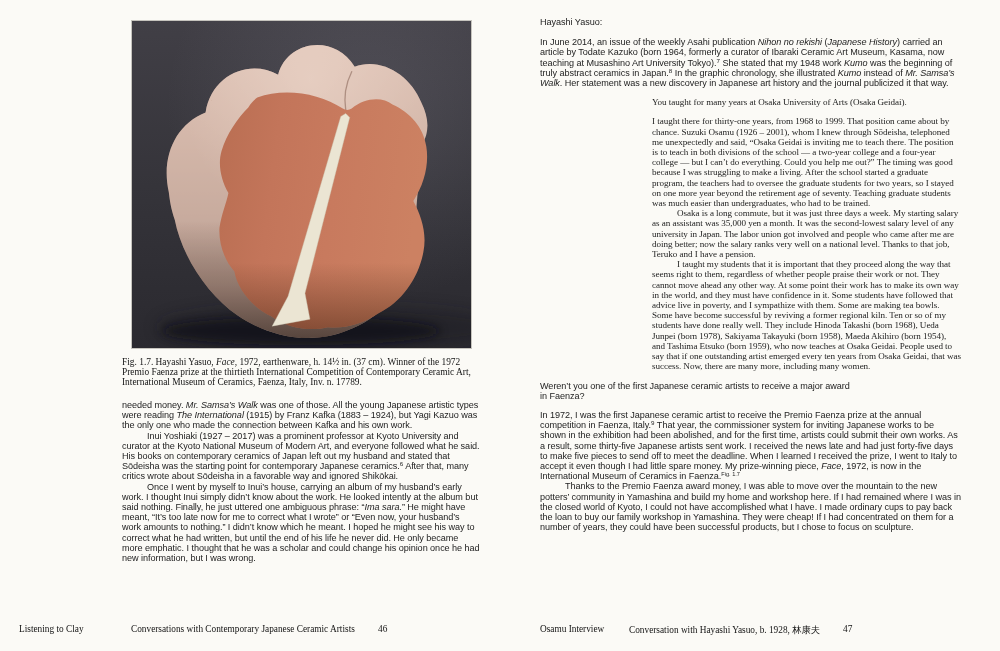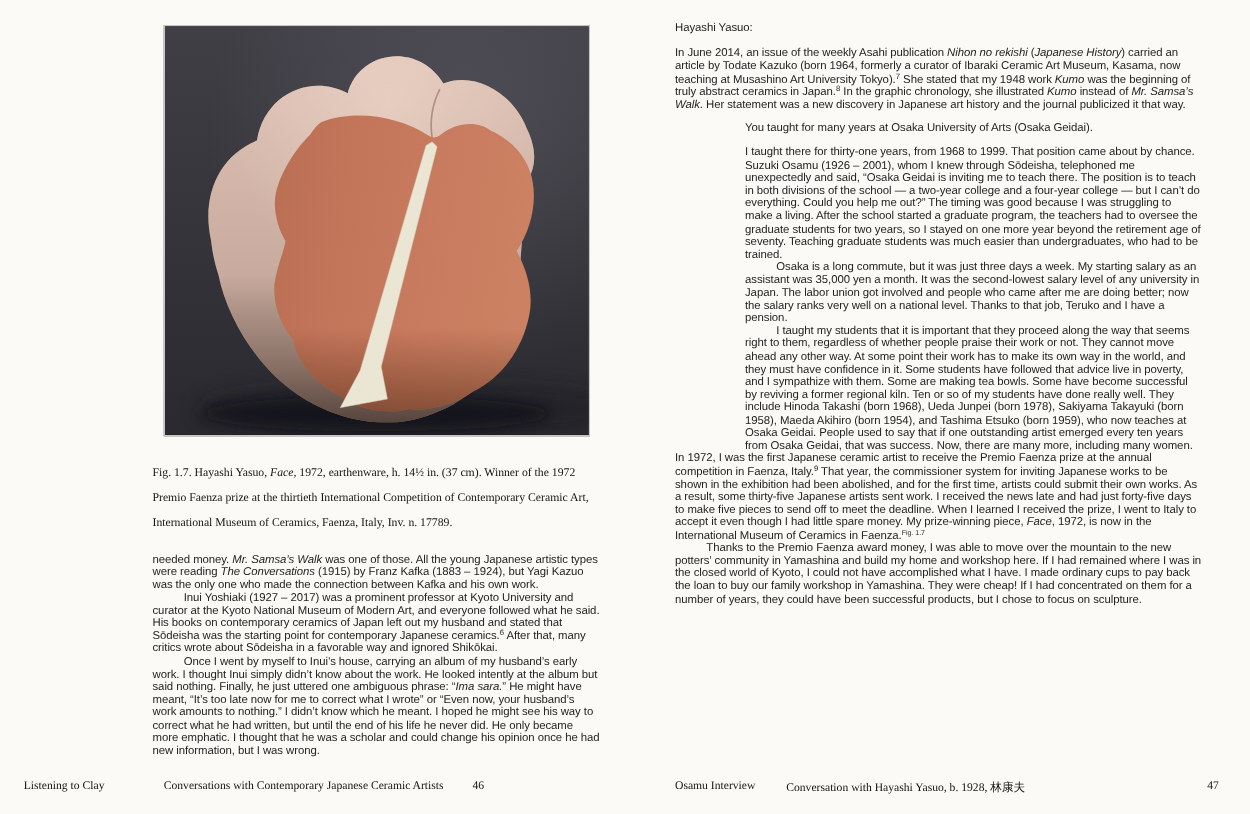--- a/index.html
+++ b/index.html
@@ -17,40 +17,40 @@
   sup.figref{font-size:5.6px;top:-3px;}
 
   
   .left-col{left:122px;top:20px;width:360px;}
   figure{margin:0;}
   .photo{
     margin-left:9px;width:341px;height:329px;box-sizing:border-box;
     border:1px solid #c6c4be;background:#35343a;
   }
   .photo svg{display:block;width:100%;height:100%;}
-  .caption{margin-top:20px;font-size:9.4px;line-height:20px;color:#141414;width:358px;}
+  .caption{margin-top:8px;font-size:9.4px;line-height:10px;color:#141414;width:358px;}
   .left-body{margin-top:13px;width:358px;}
 
   
   .right-col{left:540px;top:17px;width:421px;}
   .speaker{margin-bottom:10px;}
-  .qa-indent{margin-left:56px;}
+  .qa-indent{margin-left:112px;font-family:Liberation Serif, serif;}
   .question{margin-top:9px;margin-bottom:9px;}
 
   
   .foot{
     position:absolute;top:624px;font-family:"Liberation Serif",serif;
     font-size:9.3px;color:#121212;white-space:nowrap;
   }
   #foot-book{left:19px;}
   #foot-section{left:131px;}
   #foot-page-left{left:378px;width:85px;}
   #foot-interview{left:540px;}
   #foot-chapter{left:629px;}
-  #foot-page-right{left:893px;width:82px;text-align:right;}
+  #foot-page-right{left:843px;width:82px;text-align:left;}
 </style>
 </head>
 <body>
 
 <div>
 
   <section class="col left-col">
     <figure>
       <div class="photo" role="img" aria-label="Photograph of an abstract earthenware sculpture: a rounded speckled mauve-pink form behind a flat wavy terracotta face split by a thin white wedge, on a dark gray background">
         <svg viewBox="0 0 341 329" preserveAspectRatio="none">
@@ -122,37 +122,38 @@
           <path d="M 126 77 C 152 67, 188 72, 212 88 C 215 90, 218 90, 221 88 C 234 77, 252 76, 262 84 C 280 92, 293 107, 296 126 C 299 144, 294 164, 283 181 C 291 196, 297 214, 293 233 C 288 259, 271 283, 248 294 C 232 305, 212 310, 197 308 C 178 313, 154 308, 140 297 C 122 289, 106 270, 103 252 C 93 241, 87 224, 88 208 C 90 194, 95 183, 97 173 C 90 161, 86 145, 90 131 C 95 114, 106 98, 117 87 C 120 82, 123 79, 126 77 Z" fill="url(#faceGrad)"></path>
           <path d="M 126 77 C 152 67, 188 72, 212 88 C 215 90, 218 90, 221 88 C 234 77, 252 76, 262 84 C 280 92, 293 107, 296 126 C 299 144, 294 164, 283 181 C 291 196, 297 214, 293 233 C 288 259, 271 283, 248 294 C 232 305, 212 310, 197 308 C 178 313, 154 308, 140 297 C 122 289, 106 270, 103 252 C 93 241, 87 224, 88 208 C 90 194, 95 183, 97 173 C 90 161, 86 145, 90 131 C 95 114, 106 98, 117 87 C 120 82, 123 79, 126 77 Z" fill="url(#faceShade)"></path>
 
           <path d="M 215 93 L 219 97 L 174 274 L 179 300 L 141 307 L 157 277 L 210 96 Z" fill="#ebe5d3" stroke="#cdc6b2" stroke-width="0.4"></path>
         </svg>
       </div>
       <figcaption class="caption serif">Fig. 1.7. Hayashi Yasuo, <i>Face</i>, 1972, earthenware, h. 14½ in. (37 cm). Winner of the 1972 Premio Faenza prize at the thirtieth International Competition of Contemporary Ceramic Art, International Museum of Ceramics, Faenza, Italy, Inv. n. 17789.</figcaption>
     </figure>
 
     <div class="left-body body-copy">
-      <p>needed money. <i>Mr. Samsa’s Walk</i> was one of those. All the young Japanese artistic types were reading <i>The Conversations</i> (1915) by Franz Kafka (1883 – 1924), but Yagi Kazuo was the only one who made the connection between Kafka and his own work.</p>
+      <p>needed money. <i>Mr. Samsa’s Walk</i> was one of those. All the young Japanese artistic types were reading <i>The International</i> (1915) by Franz Kafka (1883 – 1924), but Yagi Kazuo was the only one who made the connection between Kafka and his own work.</p>
       <p class="ind">Inui Yoshiaki (1927 – 2017) was a prominent professor at Kyoto University and curator at the Kyoto National Museum of Modern Art, and everyone followed what he said. His books on contemporary ceramics of Japan left out my husband and stated that Sōdeisha was the starting point for contemporary Japanese ceramics.<sup>6</sup> After that, many critics wrote about Sōdeisha in a favorable way and ignored Shikōkai.</p>
       <p class="ind">Once I went by myself to Inui’s house, carrying an album of my husband’s early work. I thought Inui simply didn’t know about the work. He looked intently at the album but said nothing. Finally, he just uttered one ambiguous phrase: “<i>Ima sara.</i>” He might have meant, “It’s too late now for me to correct what I wrote” or “Even now, your husband’s work amounts to nothing.” I didn’t know which he meant. I hoped he might see his way to correct what he had written, but until the end of his life he never did. He only became more emphatic. I thought that he was a scholar and could change his opinion once he had new information, but I was wrong.</p>
     </div>
   </section>
 
   <section class="col right-col body-copy">
     <p class="speaker">Hayashi Yasuo:</p>
     <p>In June 2014, an issue of the weekly Asahi publication <i>Nihon no rekishi</i> (<i>Japanese History</i>) carried an article by Todate Kazuko (born 1964, formerly a curator of Ibaraki Ceramic Art Museum, Kasama, now teaching at Musashino Art University Tokyo).<sup>7</sup> She stated that my 1948 work <i>Kumo</i> was the beginning of truly abstract ceramics in Japan.<sup>8</sup> In the graphic chronology, she illustrated <i>Kumo</i> instead of <i>Mr. Samsa’s Walk</i>. Her statement was a new discovery in Japanese art history and the journal publicized it that way.</p>
 
     <div class="qa-indent">
       <p class="question">You taught for many years at Osaka University of Arts (Osaka Geidai).</p>
       <p>I taught there for thirty-one years, from 1968 to 1999. That position came about by chance. Suzuki Osamu (1926 – 2001), whom I knew through Sōdeisha, telephoned me unexpectedly and said, “Osaka Geidai is inviting me to teach there. The position is to teach in both divisions of the school — a two-year college and a four-year college — but I can’t do everything. Could you help me out?” The timing was good because I was struggling to make a living. After the school started a graduate program, the teachers had to oversee the graduate students for two years, so I stayed on one more year beyond the retirement age of seventy. Teaching graduate students was much easier than undergraduates, who had to be trained.</p>
       <p class="ind">Osaka is a long commute, but it was just three days a week. My starting salary as an assistant was 35,000 yen a month. It was the second-lowest salary level of any university in Japan. The labor union got involved and people who came after me are doing better; now the salary ranks very well on a national level. Thanks to that job, Teruko and I have a pension.</p>
       <p class="ind">I taught my students that it is important that they proceed along the way that seems right to them, regardless of whether people praise their work or not. They cannot move ahead any other way. At some point their work has to make its own way in the world, and they must have confidence in it. Some students have followed that advice live in poverty, and I sympathize with them. Some are making tea bowls. Some have become successful by reviving a former regional kiln. Ten or so of my students have done really well. They include Hinoda Takashi (born 1968), Ueda Junpei (born 1978), Sakiyama Takayuki (born 1958), Maeda Akihiro (born 1954), and Tashima Etsuko (born 1959), who now teaches at Osaka Geidai. People used to say that if one outstanding artist emerged every ten years from Osaka Geidai, that was success. Now, there are many more, including many women.</p>
     </div>
 
+    <p class="question">Weren’t you one of the first Japanese ceramic artists to receive a major award<br>in Faenza?</p>
     <p>In 1972, I was the first Japanese ceramic artist to receive the Premio Faenza prize at the annual competition in Faenza, Italy.<sup>9</sup> That year, the commissioner system for inviting Japanese works to be shown in the exhibition had been abolished, and for the first time, artists could submit their own works. As a result, some thirty-five Japanese artists sent work. I received the news late and had just forty-five days to make five pieces to send off to meet the deadline. When I learned I received the prize, I went to Italy to accept it even though I had little spare money. My prize-winning piece, <i>Face</i>, 1972, is now in the International Museum of Ceramics in Faenza.<sup class="figref">Fig. 1.7</sup></p>
     <p class="ind">Thanks to the Premio Faenza award money, I was able to move over the mountain to the new potters’ community in Yamashina and build my home and workshop here. If I had remained where I was in the closed world of Kyoto, I could not have accomplished what I have. I made ordinary cups to pay back the loan to buy our family workshop in Yamashina. They were cheap! If I had concentrated on them for a number of years, they could have been successful products, but I chose to focus on sculpture.</p>
   </section>
 
   <span class="foot" id="foot-book">Listening to Clay</span>
   <span class="foot" id="foot-section">Conversations with Contemporary Japanese Ceramic Artists</span>
   <span class="foot" id="foot-page-left">46</span>
 
   <span class="foot" id="foot-interview">Osamu Interview</span>
   <span class="foot" id="foot-chapter">Conversation with Hayashi Yasuo, b. 1928, 林康夫</span>

